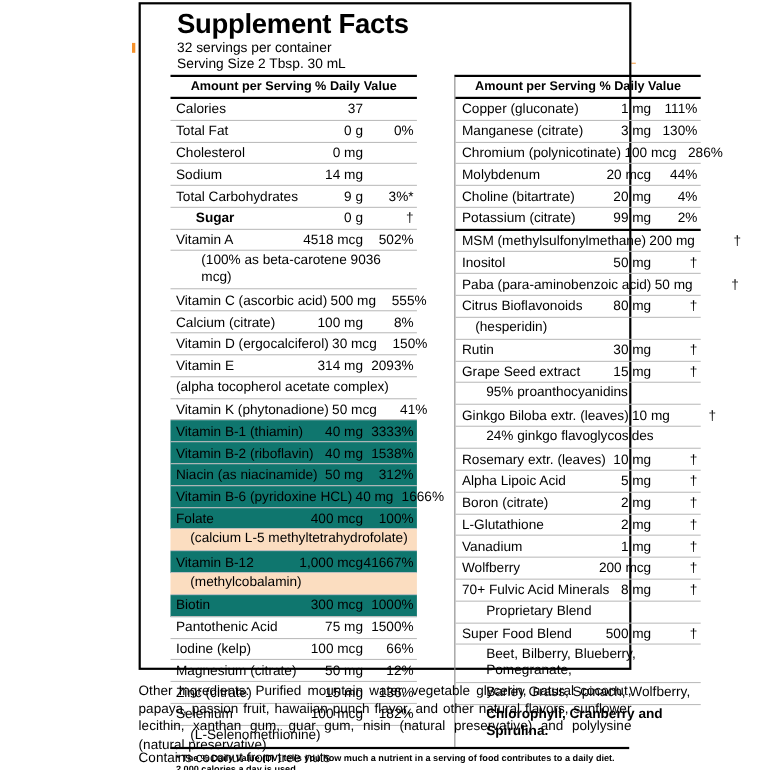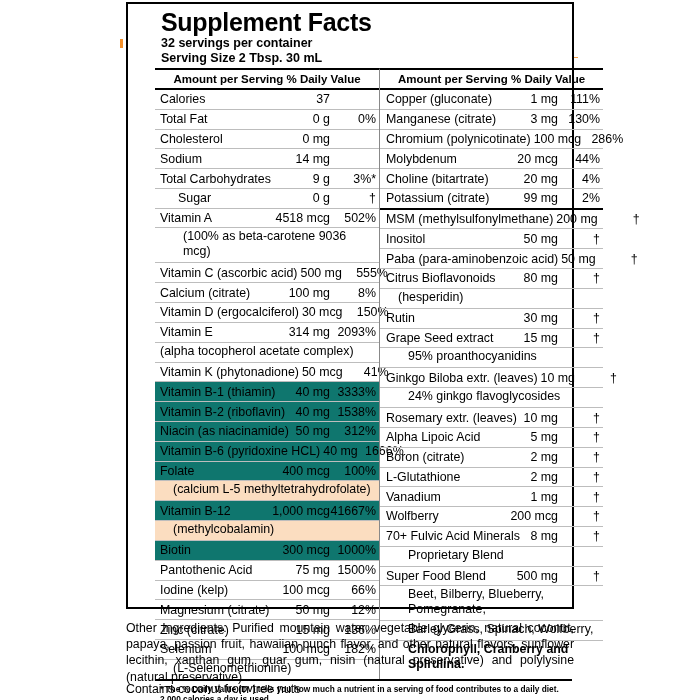--- a/index.html
+++ b/index.html
@@ -38,25 +38,25 @@
   }
 
   .head {
     padding: 4px 6px 2px 6px;
   }
   .head .title {
     font-size: 25px; font-weight: bold; letter-spacing: -0.3px;
     line-height: 28px;
   }
   .head .sub {
-    font-size: 12.5px; font-weight: bold; line-height: 15px;
-  }
-
-  
-  .cols { display: flex; position: relative; }
+    font-size: 12.5px; font-weight: normal; line-height: 15px;
+  }
+
+  
+  .cols { display: flex; position: relative; gap: 34px; }
   .col {
     width: 224px; flex: 0 0 224px;
     border-top: 2px solid #000;
     position: relative;
   }
   .col.right { border-left: 1px solid #888; }
   .colhead {
     text-align: center; font-size: 11.5px; font-weight: bold;
     padding: 2px 4px 2px 4px;
     border-bottom: 2px solid #000;
@@ -81,21 +81,21 @@
   .col.right .nm { padding-left: 1px; }
 
   .cont {
     border-bottom: 1px solid #BDBDBD;
     font-size: 12.4px; line-height: 15px;
     padding: 1px 3px 3px 5px;
   }
   .cont.hl { background: #FBDDC0; }
   .cont.ind1 { padding-left: 18px; }
   .cont.ind2 { padding-left: 28px; }
-  .sub-ind { padding-left: 18px; }
+  .sub-ind { padding-left: 18px; font-weight: bold; }
 
   
   .footnote {
     border-top: 2px solid #000;
     font-size: 8.3px; line-height: 10.5px; font-weight: bold;
     padding: 3px 5px 4px 5px;
   }
 
   
   .other {

